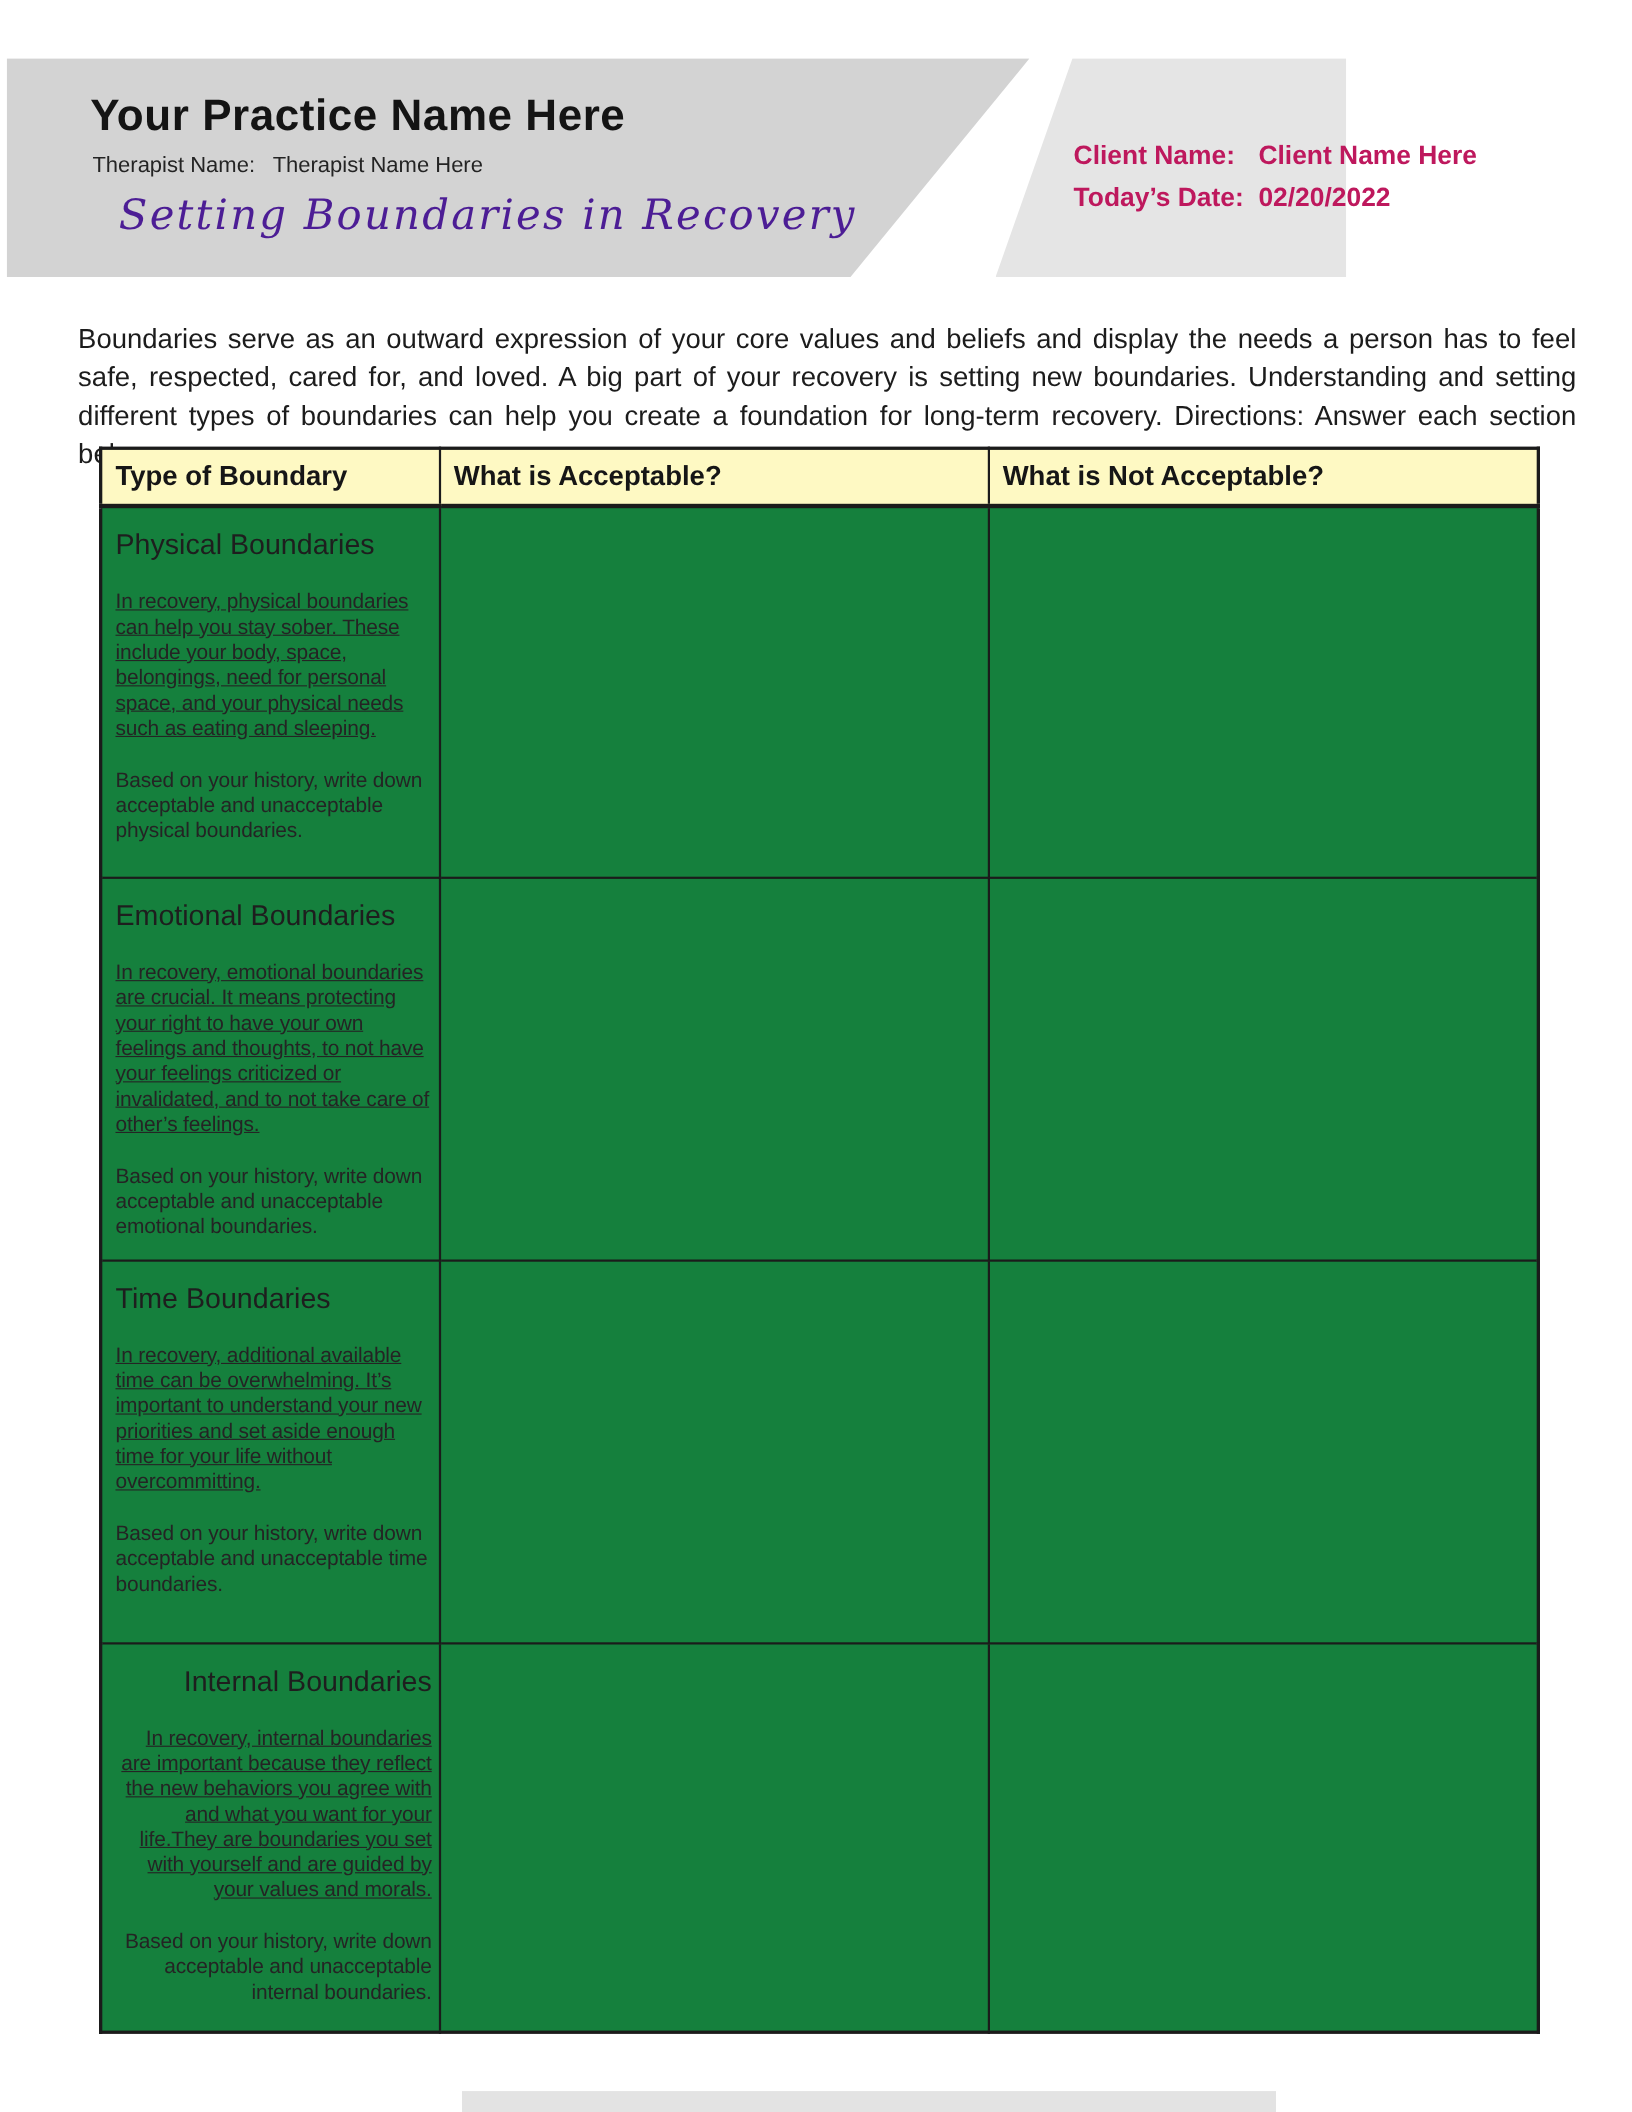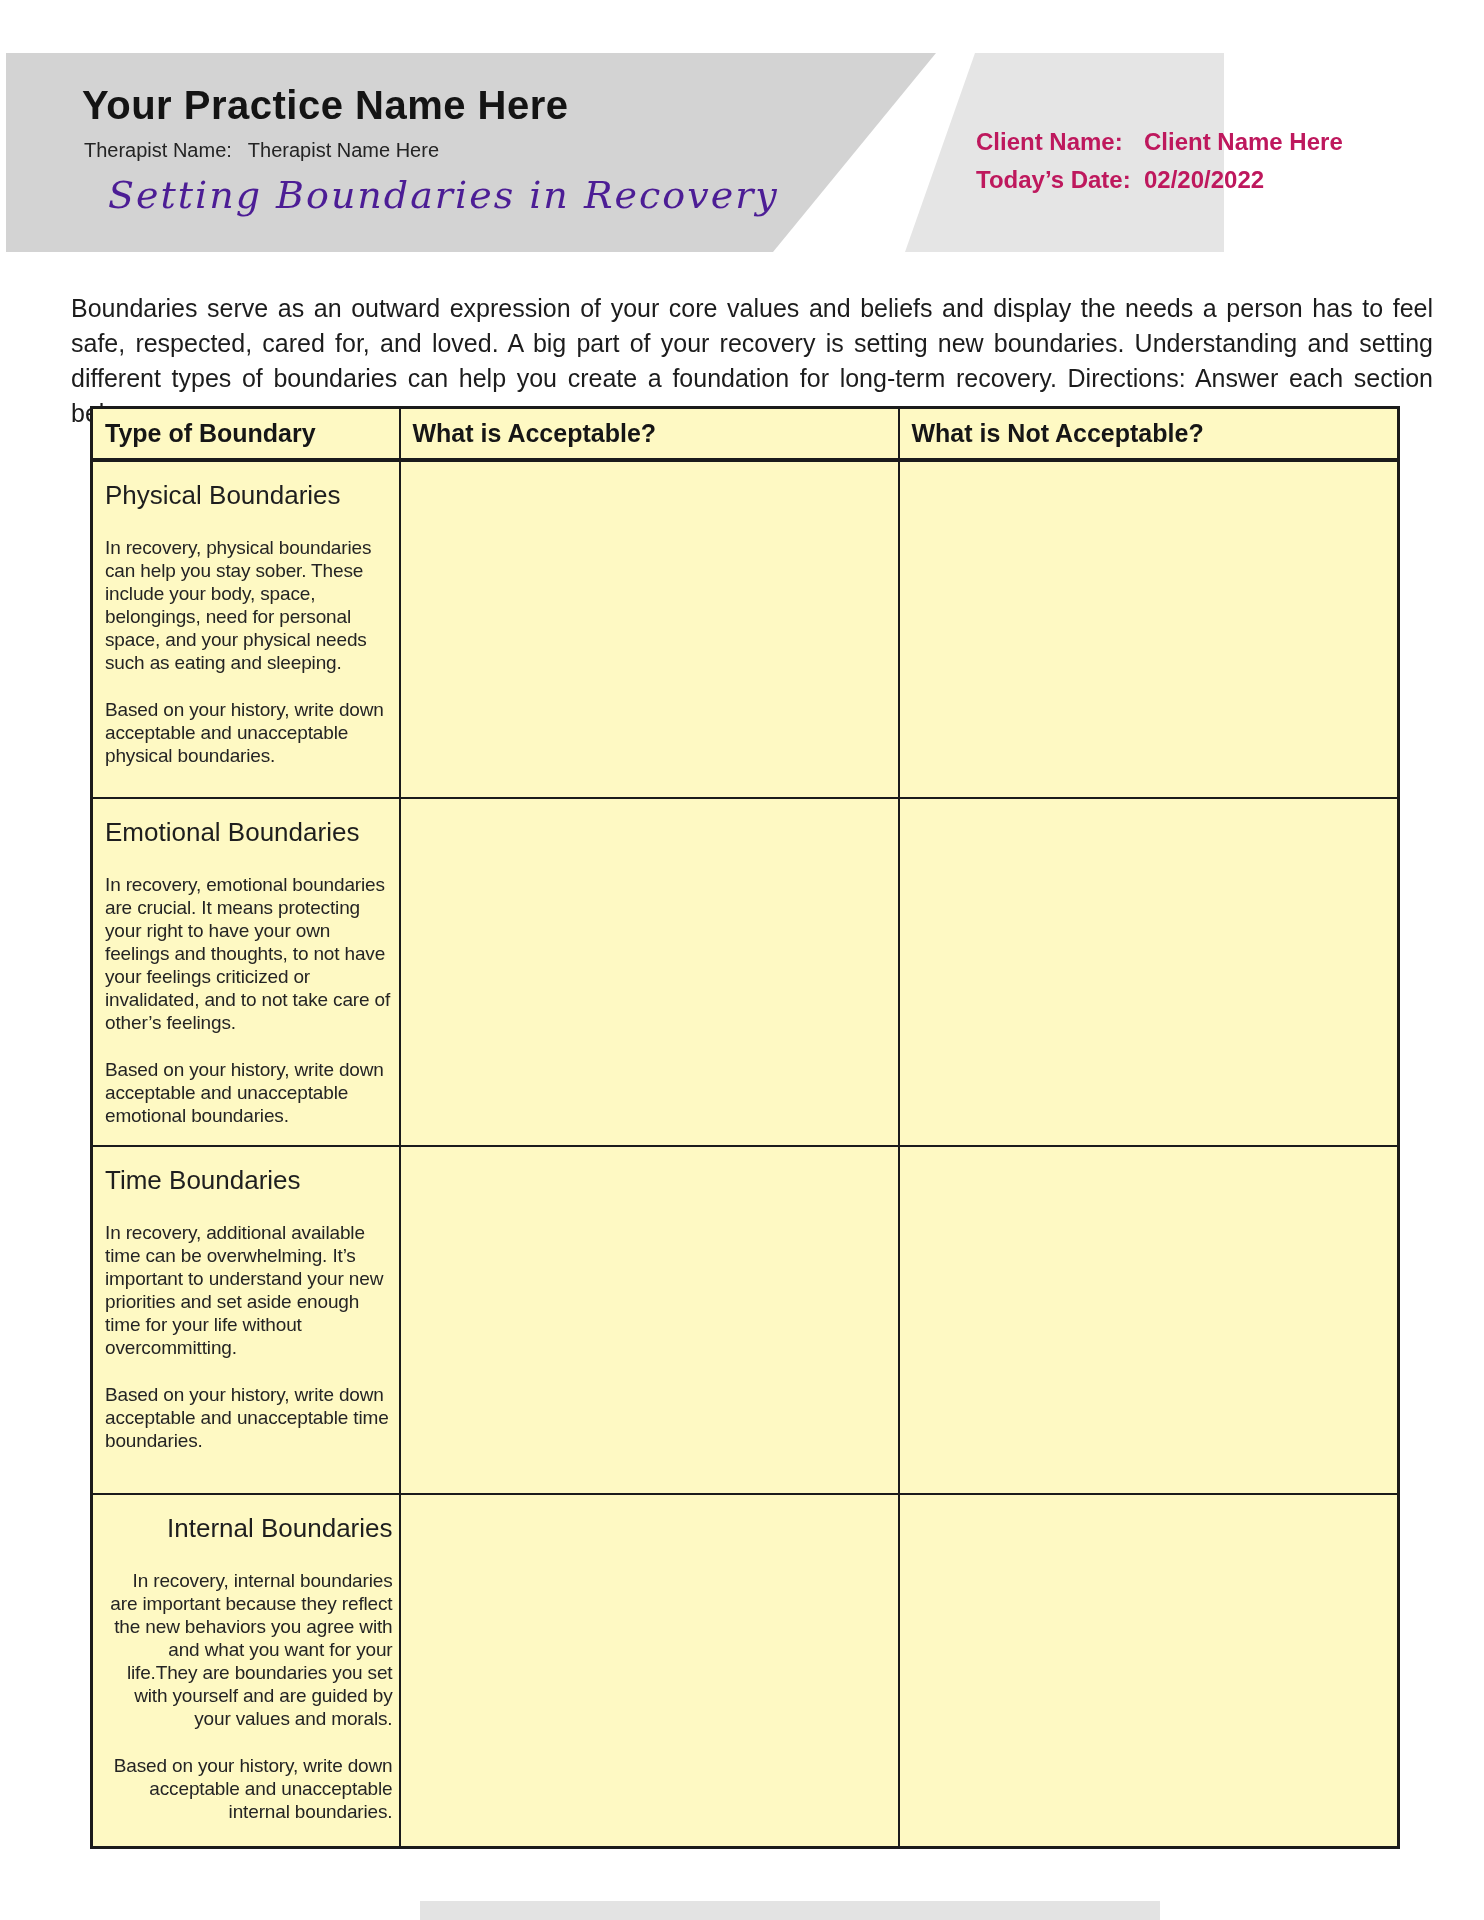--- a/index.html
+++ b/index.html
@@ -97,37 +97,37 @@
     font-weight: bold;
     text-align: left;
     vertical-align: middle;
     padding: 0 6px 0 12px;
     color: #161616;
     background: #fef9c3;
   }
   table.worksheet td {
     border: 2px solid #1b1b1b;
     vertical-align: top;
-    background: #fef9c3;
+    background: #15803d;
   }
   td.type-cell {
     padding: 18px 6px 8px 12px;
     font-size: 19px;
     line-height: 23px;
     letter-spacing: -0.15px;
     color: #242424;
   }
   .row-title {
     font-size: 26px;
     line-height: 30px;
     letter-spacing: 0;
     color: #1e1e1e;
     margin-bottom: 26px;
   }
-  .row-desc { margin-bottom: 24px; }
+  .row-desc { margin-bottom: 24px; text-decoration: underline; }
   .row-prompt { }
 
   
   .footer-bar {
     position: absolute;
     left: 420px; top: 1901px;
     width: 740px; height: 19px;
     background: #e3e3e3;
   }
 </style>

